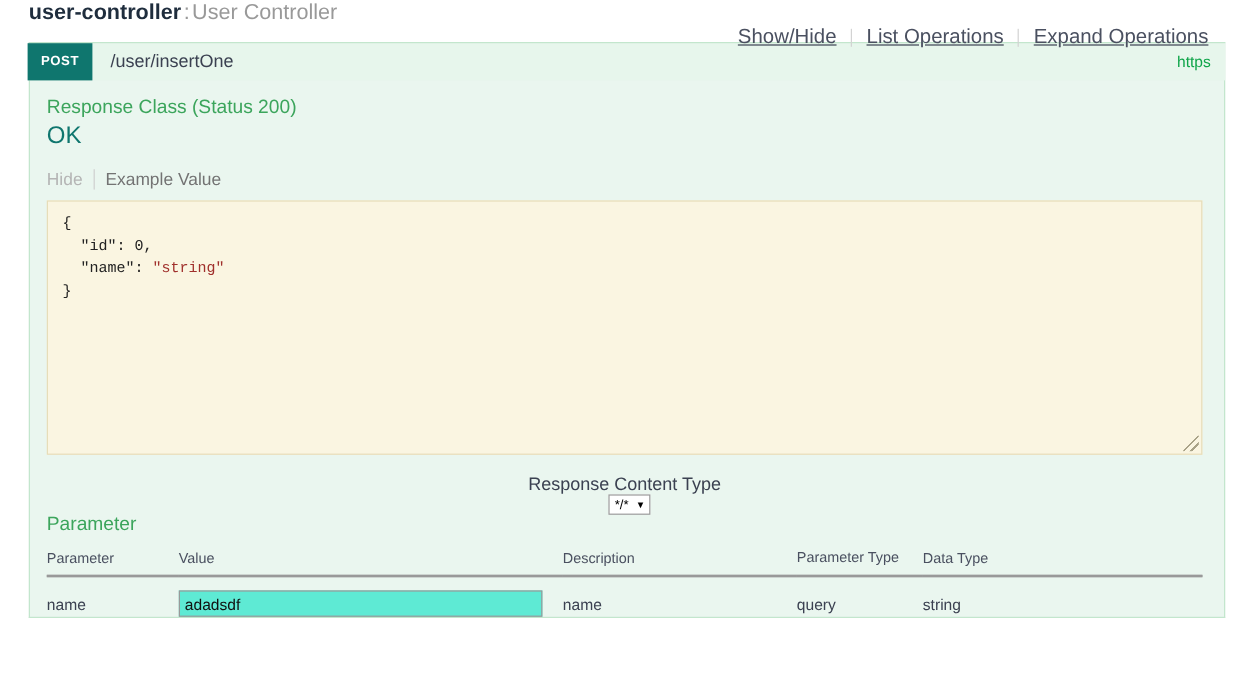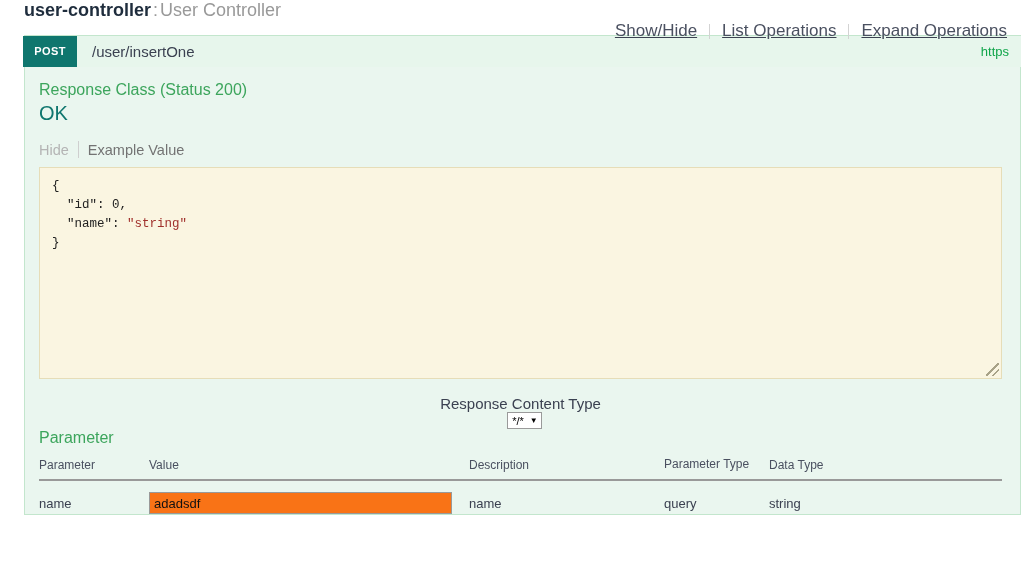--- a/index.html
+++ b/index.html
@@ -228,21 +228,21 @@
   .col-value { width: 320px; }
   .col-desc  { width: 195px; }
   .col-ptype { width: 105px; margin-left: 16px; }
   .col-dtype { width: auto; }
   th.col-ptype { line-height: 15px; }
   .param-input {
     width: 303px;
     height: 22px;
     box-sizing: border-box;
     border: 1px solid #999999;
-    background: #f97316;
+    background: #5eead4;
     font-family: "Liberation Sans", sans-serif;
     font-size: 13px;
     color: #111111;
     padding: 2px 4px;
     outline: none;
   }
 
   .resp-msgs-title {
     margin-top: 16px;
   }

